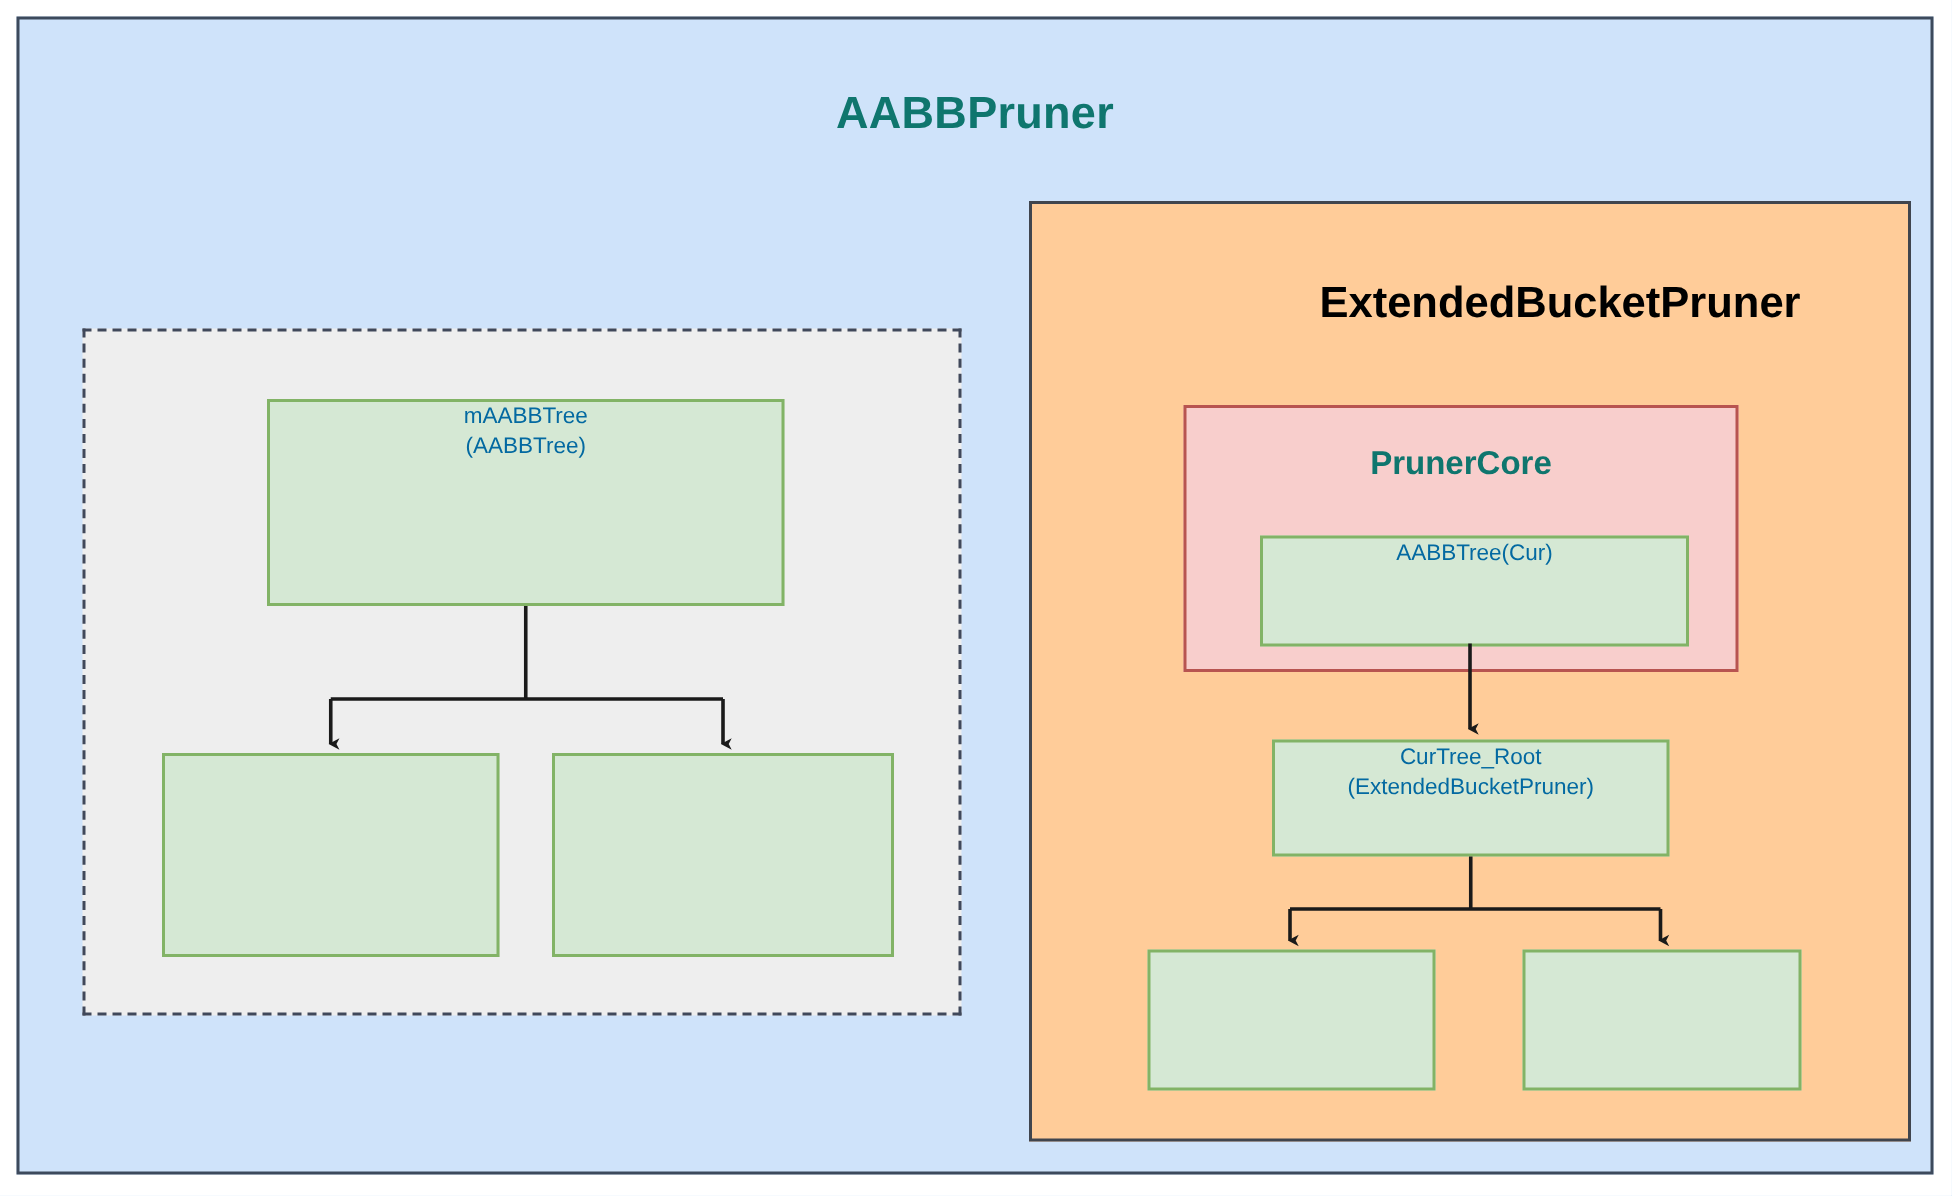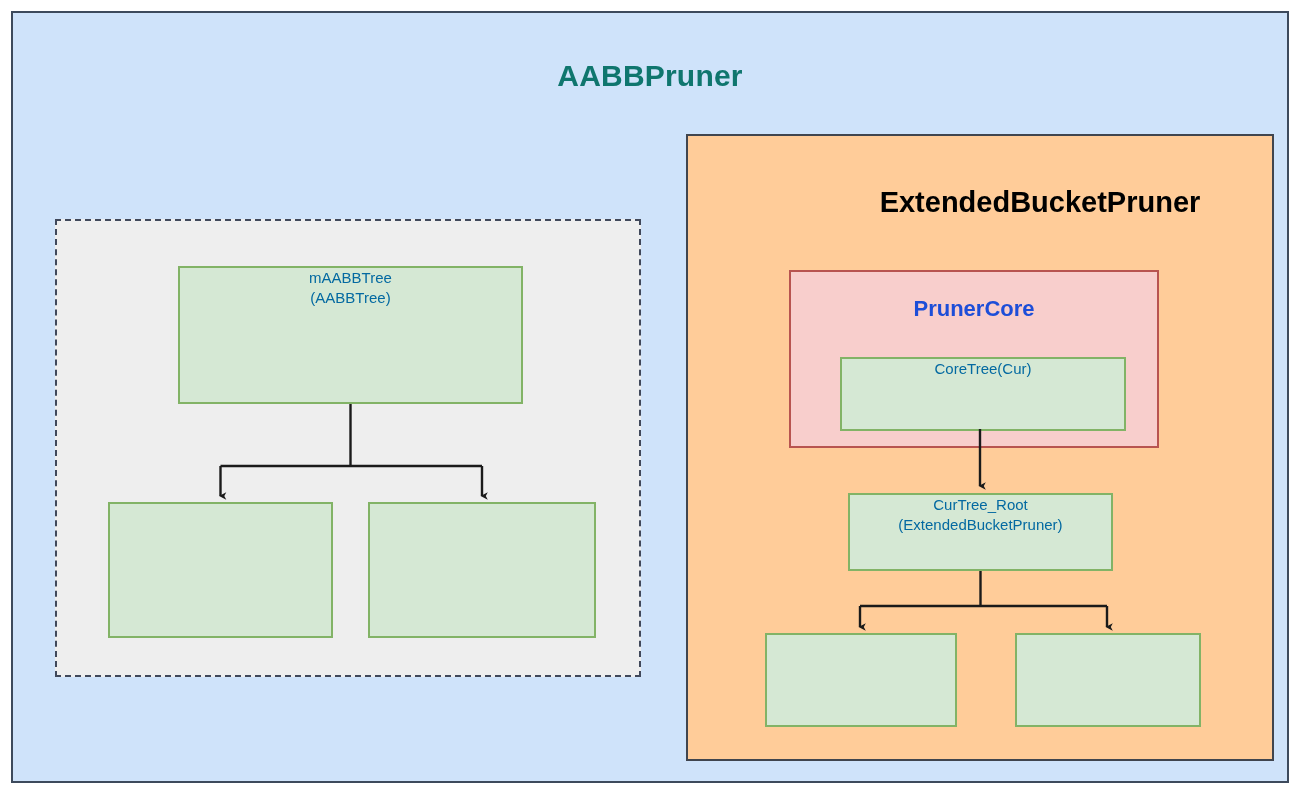--- a/index.html
+++ b/index.html
@@ -87,21 +87,21 @@
     box-sizing: border-box;
   }
   .pink-title {
     position: absolute;
     left: 0;
     top: 24px;
     width: 100%;
     text-align: center;
     font-size: 22px;
     font-weight: bold;
-    color: #1d4ed8;
+    color: #0f766e;
   }
 
   
   .node {
     position: absolute;
     background: #d5e8d4;
     border: 2px solid #82b366;
     box-sizing: border-box;
     display: flex;
     justify-content: center;
@@ -177,21 +177,21 @@
     </div>
 
     <div class="orange-group">
 
       <div class="orange-title">ExtendedBucketPruner</div>
 
       <div class="pink-group">
         <div class="pink-title">PrunerCore</div>
 
         <div class="node node-coretree">
-          <span class="node-text">CoreTree(Cur)</span>
+          <span class="node-text">AABBTree(Cur)</span>
         </div>
       </div>
 
       <div class="node node-curtree">
         <span class="node-text">CurTree_Root
 (ExtendedBucketPruner)</span>
       </div>
 
       <div class="node node-right-a">
         <span class="node-text"></span>

